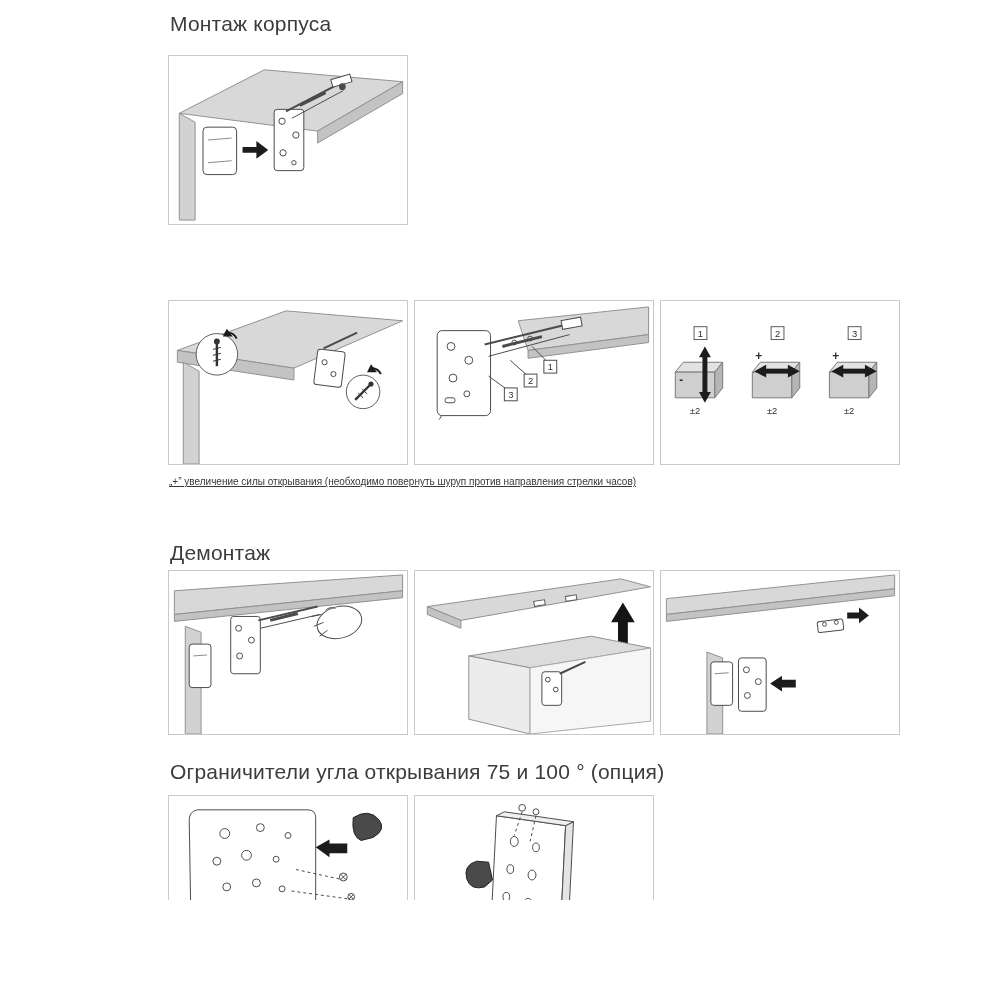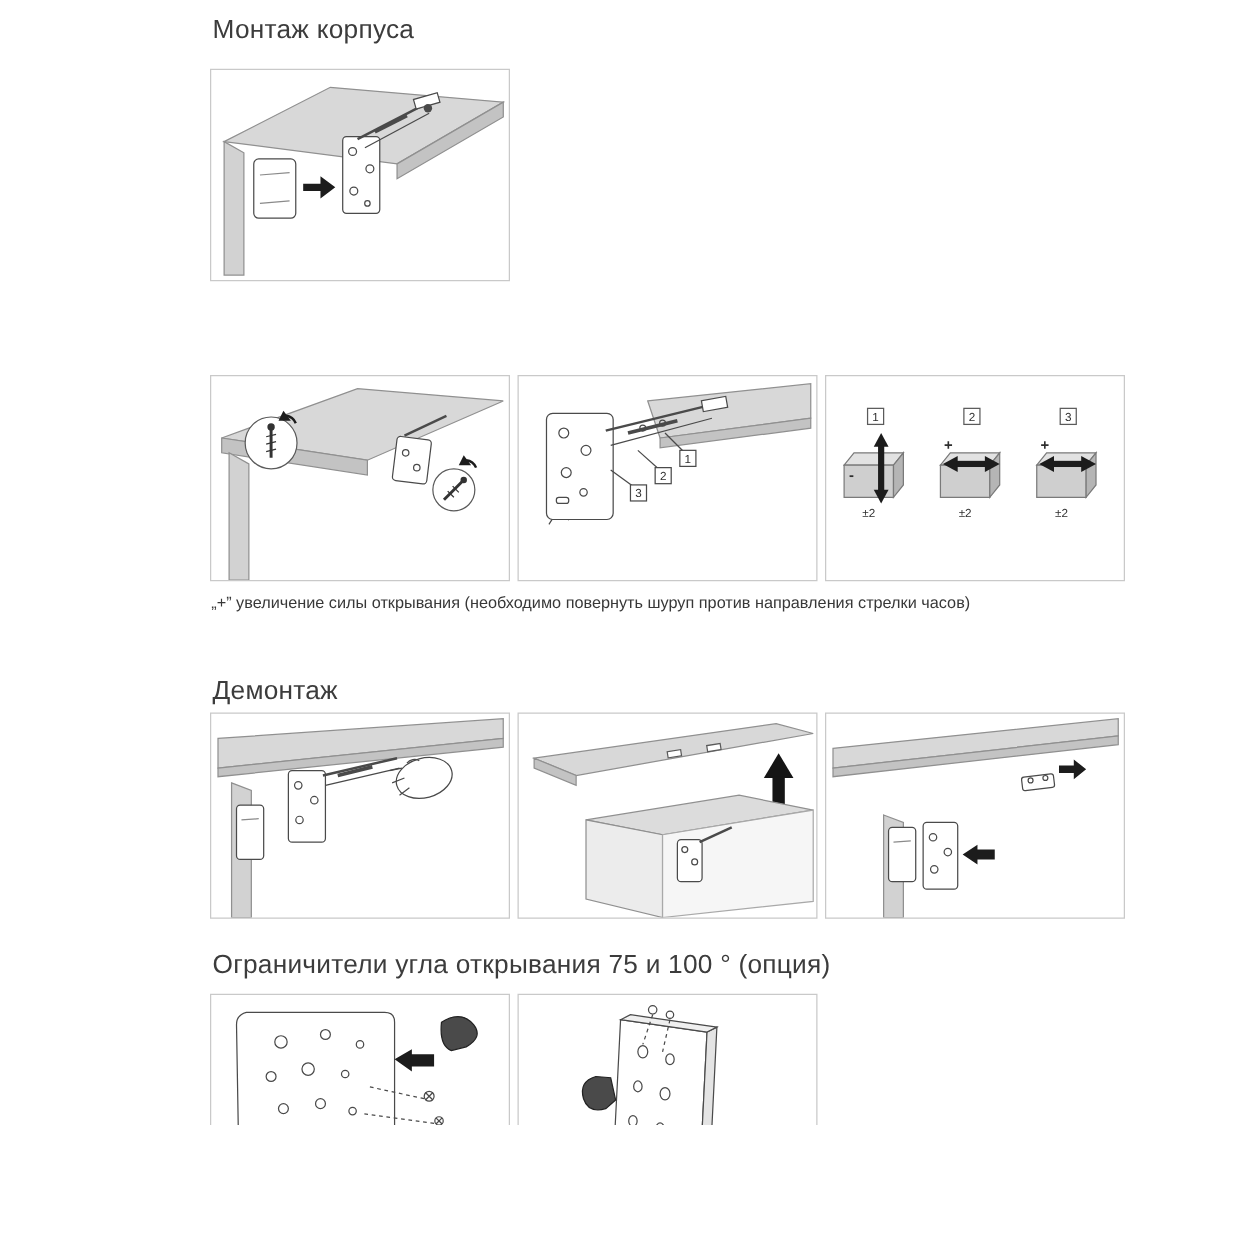--- a/index.html
+++ b/index.html
@@ -12,21 +12,21 @@
   .page { position:absolute; left:0; top:0; width:1000px; height:900px; background:#ffffff; overflow:hidden; }
   .heading {
     position:absolute; left:170px;
     font-size:21px; font-weight:400; letter-spacing:0.2px;
     color:#3c3c3c; white-space:nowrap;
   }
   .panel { position:absolute; background:#ffffff; border:1px solid #c9c9c9; }
   .panel svg { display:block; width:100%; height:100%; }
   .notes {
     position:absolute; left:169px; top:468px;
-    font-size:13px; line-height:27px; color:#383838; white-space:nowrap;
+    font-size:10px; line-height:27px; color:#383838; white-space:nowrap;text-decoration:underline;
   }
   svg text { font-family:"Liberation Sans","DejaVu Sans",sans-serif; fill:#2e2e2e; }
   .callout-num, .adj-num { font-size:9.5px; text-anchor:middle; }
   .adj-sign { font-size:12px; font-weight:700; }
   .adj-tol { font-size:9.5px; text-anchor:middle; }
 </style>
 </head>
 <body>
 
 <div class="page">

